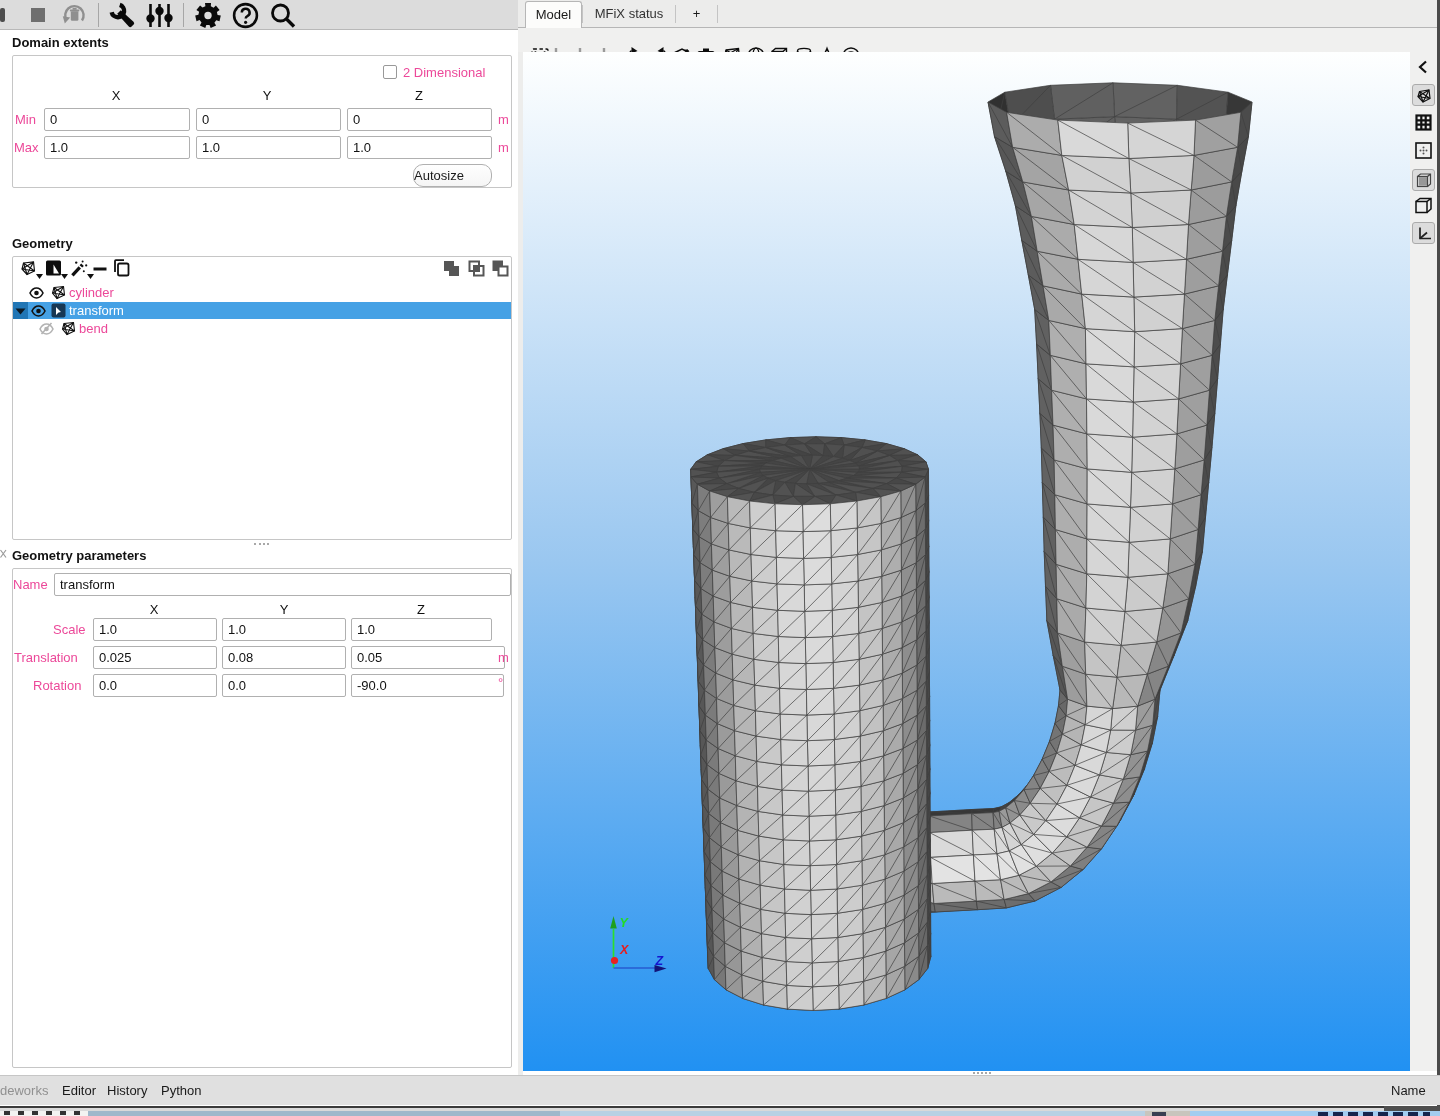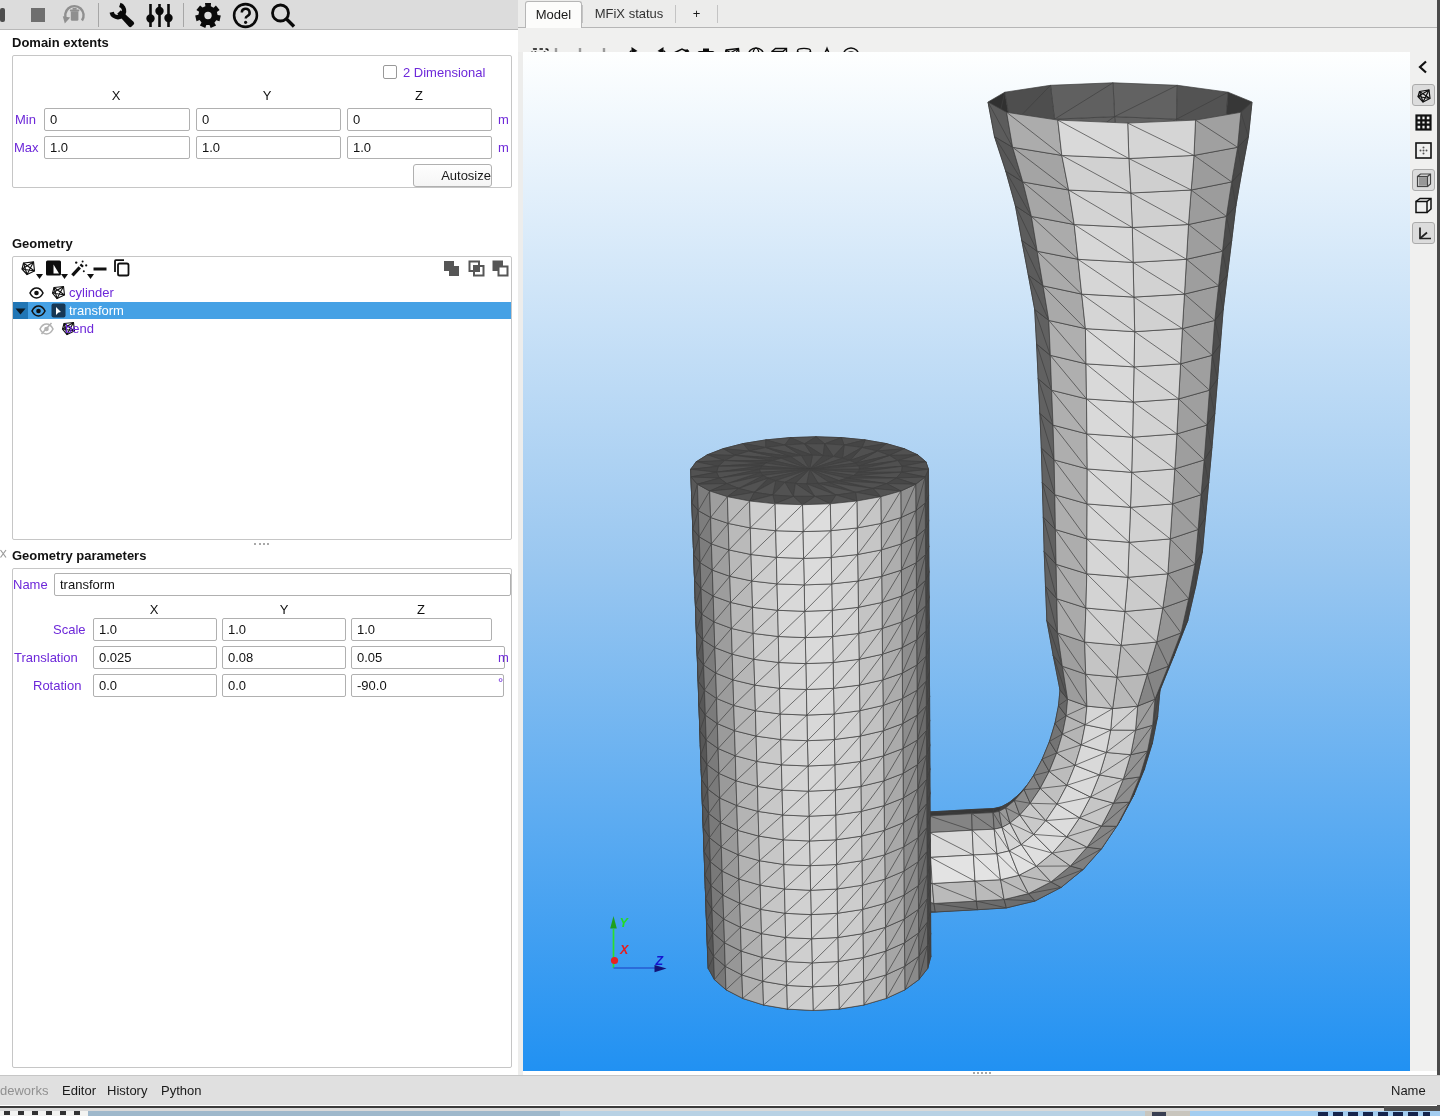--- a/index.html
+++ b/index.html
@@ -5,24 +5,24 @@
 html,body{width:1440px;height:1116px;overflow:hidden;background:#fff;
  font-family:"Liberation Sans",sans-serif;font-size:13px;color:#1a1a1a}
 .abs{position:absolute}
 #toolbar{left:0;top:0;width:518px;height:30px;background:#dcdcdc;border-bottom:1px solid #b8b8b8}
 .tsep{position:absolute;top:3px;width:1px;height:24px;background:#a6a6a6}
 #leftpanel{left:0;top:31px;width:518px;height:1044px;background:#fff}
 .sect{position:absolute;font-weight:bold;color:#111}
 .gbox{position:absolute;border:1px solid #c6c6c6;border-radius:2px;background:#fff}
 .inp{position:absolute;border:1px solid #b0b0b0;border-radius:2px;background:#fff;
  padding-left:5px;line-height:21px;height:23px;color:#111}
-.lbl{position:absolute;color:#6d28d9}
+.lbl{position:absolute;color:#ec4899}
 .hdr{position:absolute;color:#111;text-align:center}
-#autosize{position:absolute;border:1px solid #b0b0b0;border-radius:3px;
- background:linear-gradient(#fefefe,#f5f5f5);text-align:right;line-height:21px}
+#autosize{position:absolute;border:1px solid #b0b0b0;border-radius:10px;
+ background:linear-gradient(#fefefe,#f5f5f5);text-align:left;line-height:21px}
 .cb{position:absolute;width:14px;height:14px;border:1px solid #999;border-radius:2px;background:#fff}
 #tabbar{left:518px;top:0;width:919px;height:28px;background:#ececeb;border-bottom:1px solid #b6b6b6}
 .tab{position:absolute;top:1px;height:26px;line-height:25px;text-align:center}
 #tab-model{left:7px;width:57px;background:#fcfcfb;border:1px solid #b6b6b6;border-bottom:none;
  border-radius:3px 3px 0 0;top:1px;height:27px;z-index:2}
 #tab-mfix{left:64px;width:94px;color:#333}
 #tab-plus{left:158px;width:41px}
 .tabsep{position:absolute;top:5px;width:1px;height:18px;background:#c4c4c4}
 #vtoolbar{left:518px;top:28px;width:919px;height:24px;background:#f0f0ef}
 #viewport{left:523px;top:52px;width:887px;height:1019px}
@@ -220,21 +220,21 @@
       </svg>
     </div>
 <div class="icon" style="left:61px;top:290px">
       <svg width="15" height="15" viewBox="0 0 15 15">
         <g fill="none" stroke="#111" stroke-width="1.1">
           <path d="M3 2.5 L12.5 1.5 L13.5 10 L6 13.5 L1.5 8 Z"></path>
           <path d="M3 2.5 L13.5 10 M12.5 1.5 L6 13.5 M3 2.5 L6 13.5 M12.5 1.5 L1.5 8 M13.5 10 L1.5 8"></path>
         </g>
       </svg>
     </div>
-<div class="lbl" style="left:65px;top:290px">bend</div>
+<div class="lbl" style="left:79px;top:290px">bend</div>
 
 <div class="abs" style="left:254px;top:512px;width:15px;height:2px;background:transparent;border-top:2px dotted #a8a8a8"></div>
 
 <div class="sect" style="left:12px;top:517px">Geometry parameters</div>
 <div class="gbox" style="left:12px;top:537px;width:500px;height:500px"></div>
 <div class="lbl" style="left:13px;top:546px">Name</div>
 <div class="inp" style="left:54px;top:542px;width:457px">transform</div>
 <div class="hdr" style="left:124px;top:571px;width:60px">X</div>
 <div class="hdr" style="left:254px;top:571px;width:60px">Y</div>
 <div class="hdr" style="left:391px;top:571px;width:60px">Z</div>

